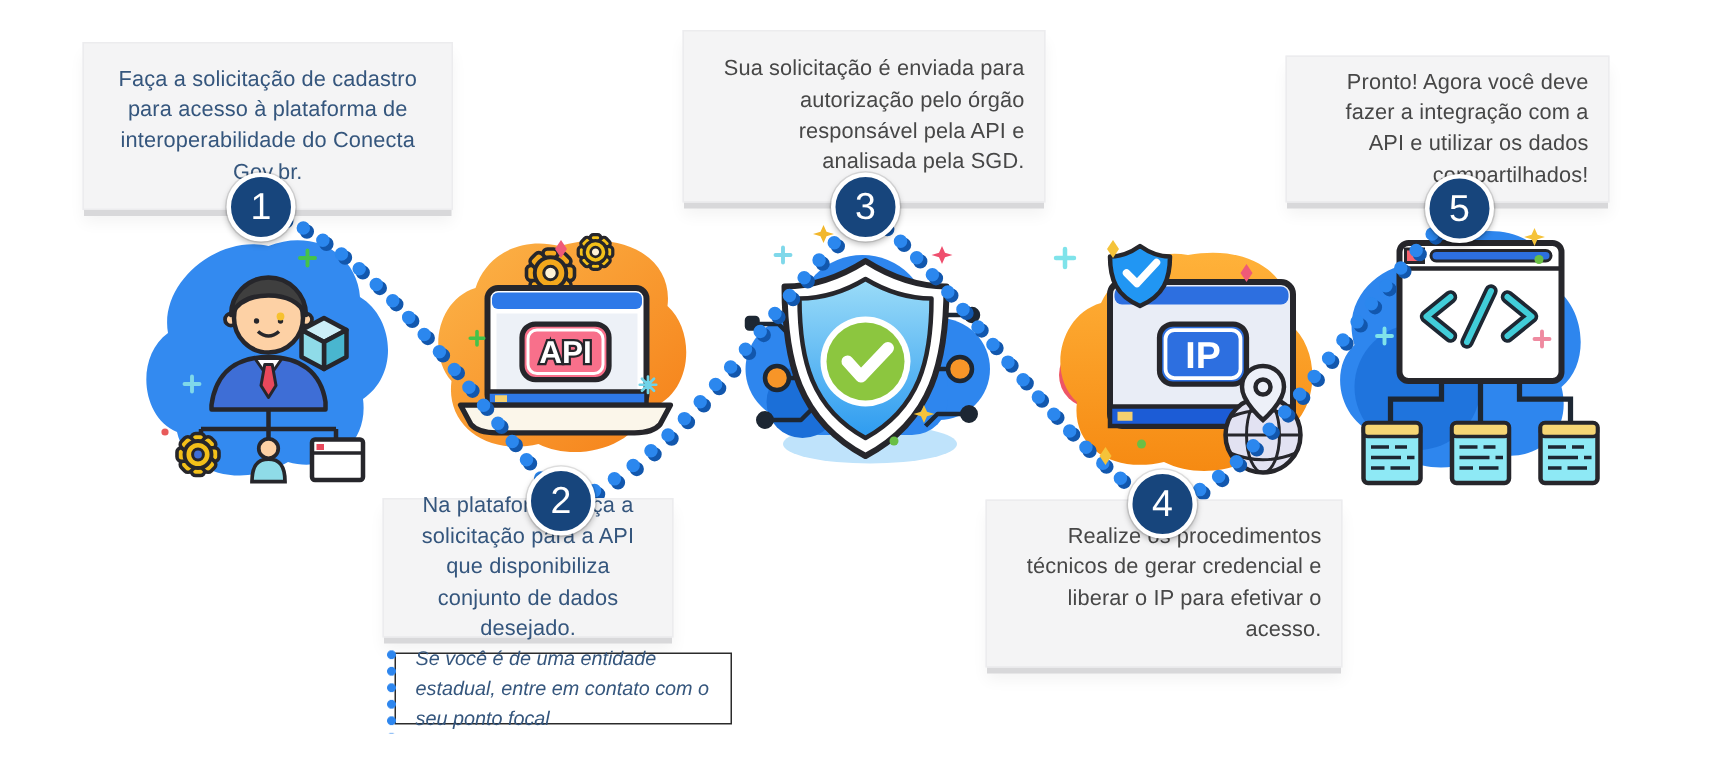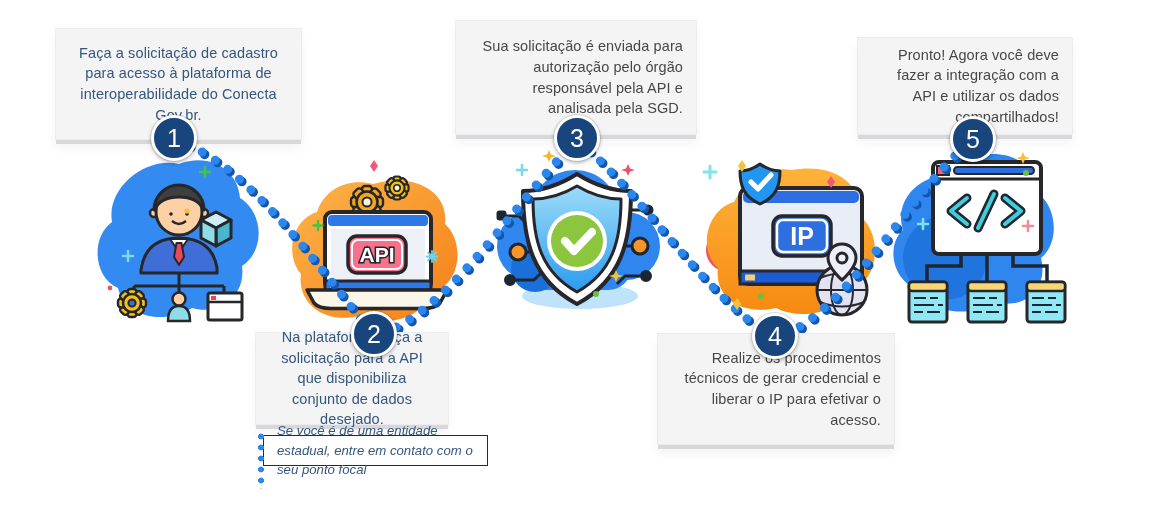--- a/index.html
+++ b/index.html
@@ -17,21 +17,21 @@
   .card.navy{color:#35567d;}
   .card.gray{color:#474747;text-align:right;}
   .badge{
     position:absolute;width:40px;height:40px;border-radius:50%;
     background:#17457c;border:3px solid #fff;
     box-shadow:0 0 0 1px rgba(0,0,0,.10),0 2px 4px rgba(0,0,0,.28);
     color:#fff;display:flex;align-items:center;justify-content:center;
     font-size:25px;font-weight:500;z-index:4;
   }
   .note{
-    position:absolute;left:263px;top:435px;width:225px;height:31px;
+    position:absolute;left:263px;top:435px;width:225px;height:48px;
     background:#fff;border:1.5px solid #2b2b2b;z-index:3;
     display:flex;align-items:center;box-sizing:border-box;
     padding:4px 8px 4px 13px;color:#35567d;font-style:italic;
     font-size:13.2px;line-height:1.5;
   }
   .note-dots{
     position:absolute;left:256px;top:431px;width:10px;height:58px;z-index:4;
     background:radial-gradient(circle,#2e86ee 2.7px,rgba(0,0,0,0) 3.2px);
     background-size:10px 11px;background-position:center top;
   }
@@ -146,21 +146,21 @@
         <circle cx="91" cy="149" r="6.5" fill="#fdd1a5"></circle>
       </g>
       <g stroke="#26262b" stroke-width="3">
         <rect x="120" y="143" width="34" height="27" rx="2" fill="#ffffff"></rect>
         <path d="M120,152 H154" stroke-width="2.4"></path>
         <rect x="123" y="146" width="5" height="4" fill="#e8485c" stroke="none"></rect>
       </g>
     </svg>
   </div>
 
-  <div class="illu" style="left:287px;top:168px;width:180px;height:166px;">
+  <div class="illu" style="left:287px;top:148px;width:180px;height:166px;">
     <svg width="180" height="166" viewBox="0 0 180 166">
       <defs>
         <linearGradient id="og" x1="0" y1="0" x2="1" y2="1">
           <stop offset="0" stop-color="#fcb54a"></stop>
             <stop offset="1" stop-color="#f57f17"></stop>
         </linearGradient>
       </defs>
       <path d="M86,16 C128,4 162,24 158,56 C178,74 174,116 146,124 C134,152 96,160 72,148 C38,156 10,136 14,106 C-2,88 4,52 30,44 C38,20 62,10 86,16 Z" fill="url(#og)"></path>
       <g transform="translate(80,34)">
         <g stroke="#26262b" stroke-width="2.4" fill="#f3a81c">

